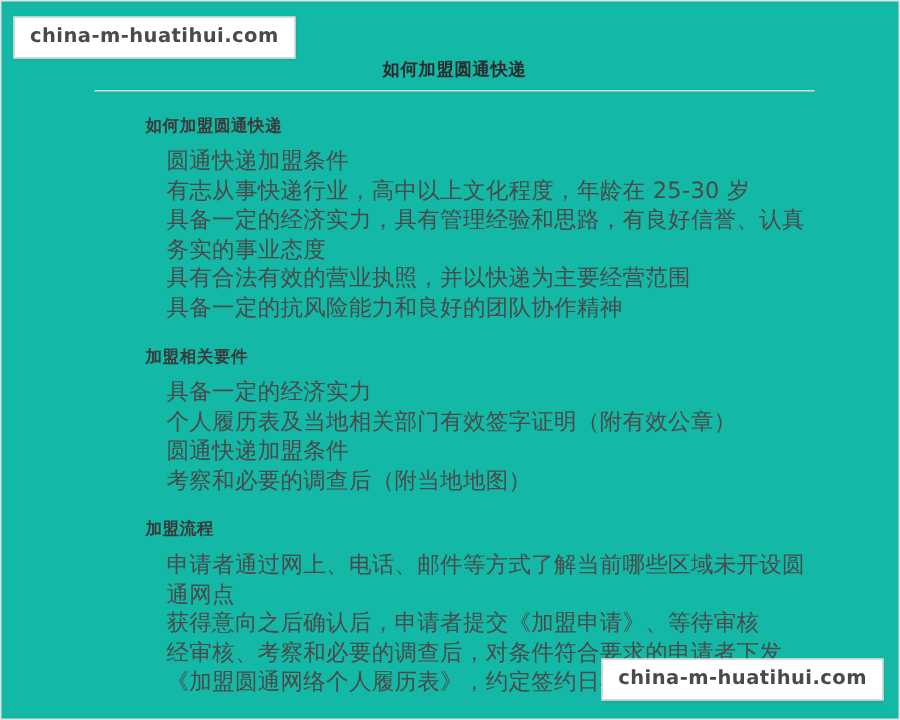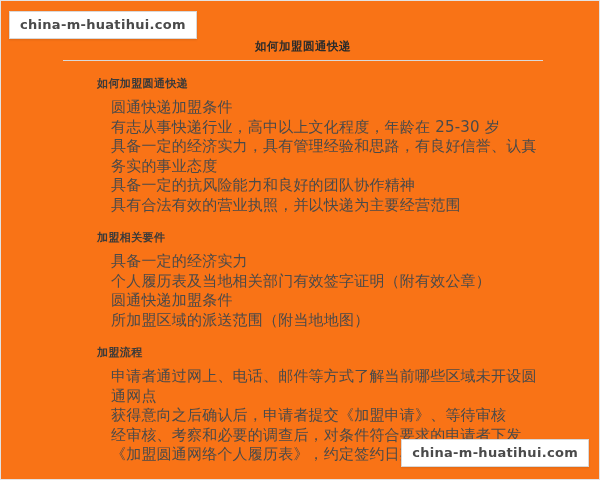--- a/index.html
+++ b/index.html
@@ -15,21 +15,21 @@
     overflow: hidden;
   }
 
   
   .page {
     position: absolute;
     left: 0;
     top: 0;
     width: 600px;
     height: 480px;
-    background: #f97316;
+    background: #14b8a6;
     box-sizing: border-box;
     border: 1px solid #e3e3e3;
   }
 
   
   .watermark {
     position: absolute;
     background: #ffffff;
     border: 1px solid #d8d8d8;
     color: #4a4a4a;
@@ -113,32 +113,32 @@
 
     <div class="doc-title">如何加盟圆通快递</div>
     <div class="title-rule"></div>
 
     <div class="section">
       <div class="section-heading">如何加盟圆通快递</div>
       <div class="section-body">
         <p class="para">圆通快递加盟条件</p>
         <p class="para">有志从事快递行业，高中以上文化程度，年龄在 25-30 岁</p>
         <p class="para">具备一定的经济实力，具有管理经验和思路，有良好信誉、认真务实的事业态度</p>
+        <p class="para">具有合法有效的营业执照，并以快递为主要经营范围</p>
         <p class="para">具备一定的抗风险能力和良好的团队协作精神</p>
-        <p class="para">具有合法有效的营业执照，并以快递为主要经营范围</p>
       </div>
     </div>
 
     <div class="section">
       <div class="section-heading">加盟相关要件</div>
       <div class="section-body">
         <p class="para">具备一定的经济实力</p>
         <p class="para">个人履历表及当地相关部门有效签字证明（附有效公章）</p>
         <p class="para">圆通快递加盟条件</p>
-        <p class="para">所加盟区域的派送范围（附当地地图）</p>
+        <p class="para">考察和必要的调查后（附当地地图）</p>
       </div>
     </div>
 
     <div class="section">
       <div class="section-heading">加盟流程</div>
       <div class="section-body">
         <p class="para">申请者通过网上、电话、邮件等方式了解当前哪些区域未开设圆通网点</p>
         <p class="para">获得意向之后确认后，申请者提交《加盟申请》、等待审核</p>
         <p class="para">经审核、考察和必要的调查后，对条件符合要求的申请者下发《加盟圆通网络个人履历表》，约定签约日期</p>
       </div>

